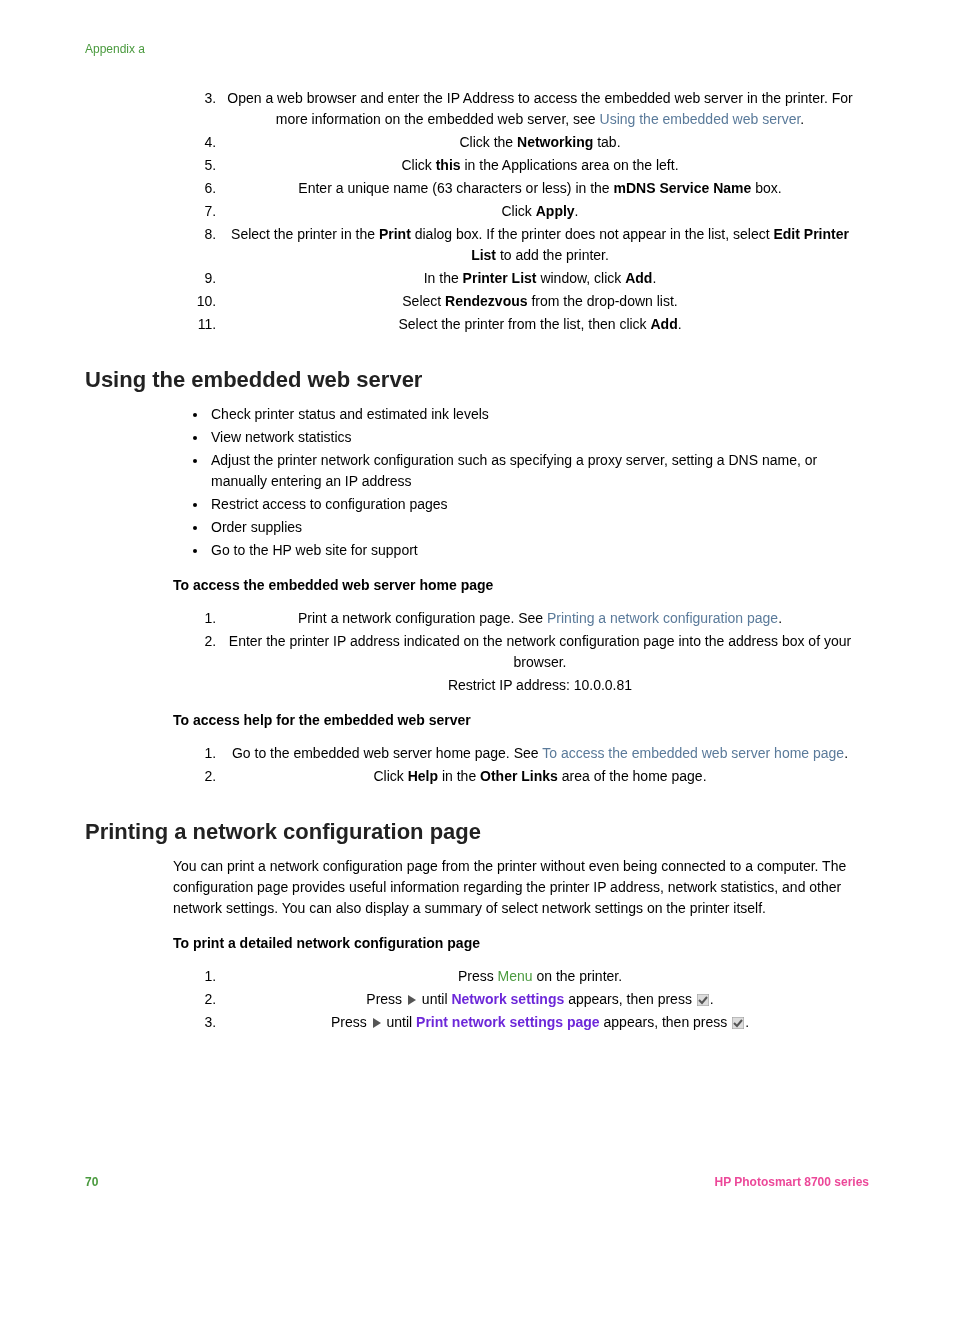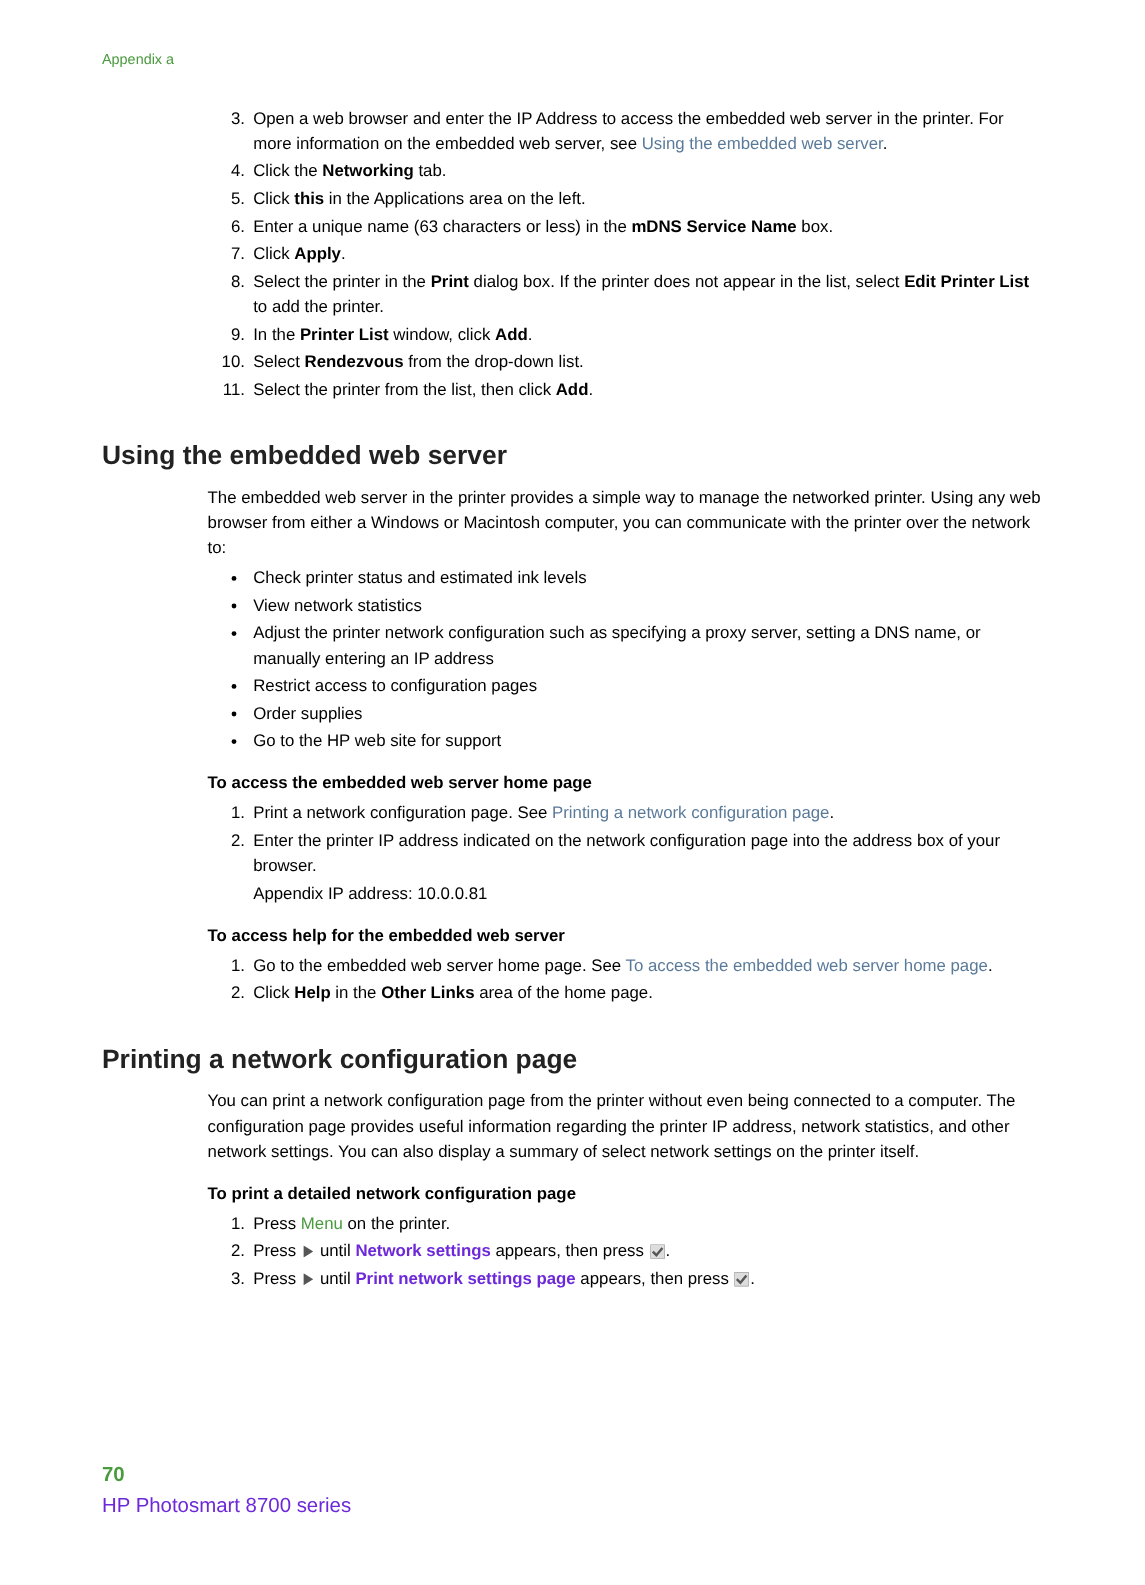--- a/index.html
+++ b/index.html
@@ -16,22 +16,23 @@
     .appendix-label {
       color: #4a9a3e;
       font-size: 12px;
       margin-bottom: 30px;
     }
     .content-indent {
       margin-left: 88px;
     }
     ol.numlist {
       list-style: decimal;
-      margin: 0;
+      margin: 12px;
       padding-left: 35px;
+      text-align: center;
     }
     ol.numlist li {
       padding-left: 3px;
       margin-bottom: 2px;
     }
     ul.bulletlist {
       list-style: disc;
       margin: 4px 0;
       padding-left: 35px;
     }
@@ -64,30 +65,29 @@
       font-weight: normal;
     }
     .gray-bold {
       color: #6d28d9;
       font-weight: bold;
     }
     .footer {
       display: flex;
       justify-content: space-between;
       margin-top: 140px;
-      font-size: 17px;
-      flex-direction: column;
+      font-size: 12px;
     }
     .footer-left {
       color: #4a9a3e;
       font-weight: bold;
     }
     .footer-right {
-      color: #6d28d9;
-      font-weight: normal;
+      color: #ec4899;
+      font-weight: bold;
     }
     .sub-indent {
       margin-top: 2px;
     }
     svg.play-icon {
       display: inline-block;
       vertical-align: middle;
       width: 10px;
       height: 10px;
       margin: 0 1px;
@@ -115,36 +115,35 @@
     <li><span>Select the printer in the </span><span class="bold">Print</span><span> dialog box. If the printer does not appear in the list, select </span><span class="bold">Edit Printer List</span><span> to add the printer.</span></li>
     <li><span>In the </span><span class="bold">Printer List</span><span> window, click </span><span class="bold">Add</span><span>.</span></li>
     <li><span>Select </span><span class="bold">Rendezvous</span><span> from the drop-down list.</span></li>
     <li><span>Select the printer from the list, then click </span><span class="bold">Add</span><span>.</span></li>
   </ol>
 </div>
 
 <h2>Using the embedded web server</h2>
 
 <div class="content-indent">
-  <div class="para">The embedded web server in the printer provides a simple way to manage the networked printer. Using any web browser from either a Windows or Macintosh computer, you can communicate with the printer over the network to:</div>
   <ul class="bulletlist">
     <li>Check printer status and estimated ink levels</li>
     <li>View network statistics</li>
     <li>Adjust the printer network configuration such as specifying a proxy server, setting a DNS name, or manually entering an IP address</li>
     <li>Restrict access to configuration pages</li>
     <li>Order supplies</li>
     <li>Go to the HP web site for support</li>
   </ul>
 
   <div class="subhead">To access the embedded web server home page</div>
   <ol class="numlist">
     <li><span>Print a network configuration page. See </span><span class="link">Printing a network configuration page</span><span>.</span></li>
     <li>
       <span>Enter the printer IP address indicated on the network configuration page into the address box of your browser.</span>
-      <div class="sub-indent">Appendix IP address: 10.0.0.81</div>
+      <div class="sub-indent">Restrict IP address: 10.0.0.81</div>
     </li>
   </ol>
 
   <div class="subhead">To access help for the embedded web server</div>
   <ol class="numlist">
     <li><span>Go to the embedded web server home page. See </span><span class="link">To access the embedded web server home page</span><span>.</span></li>
     <li><span>Click </span><span class="bold">Help</span><span> in the </span><span class="bold">Other Links</span><span> area of the home page.</span></li>
   </ol>
 </div>
 

